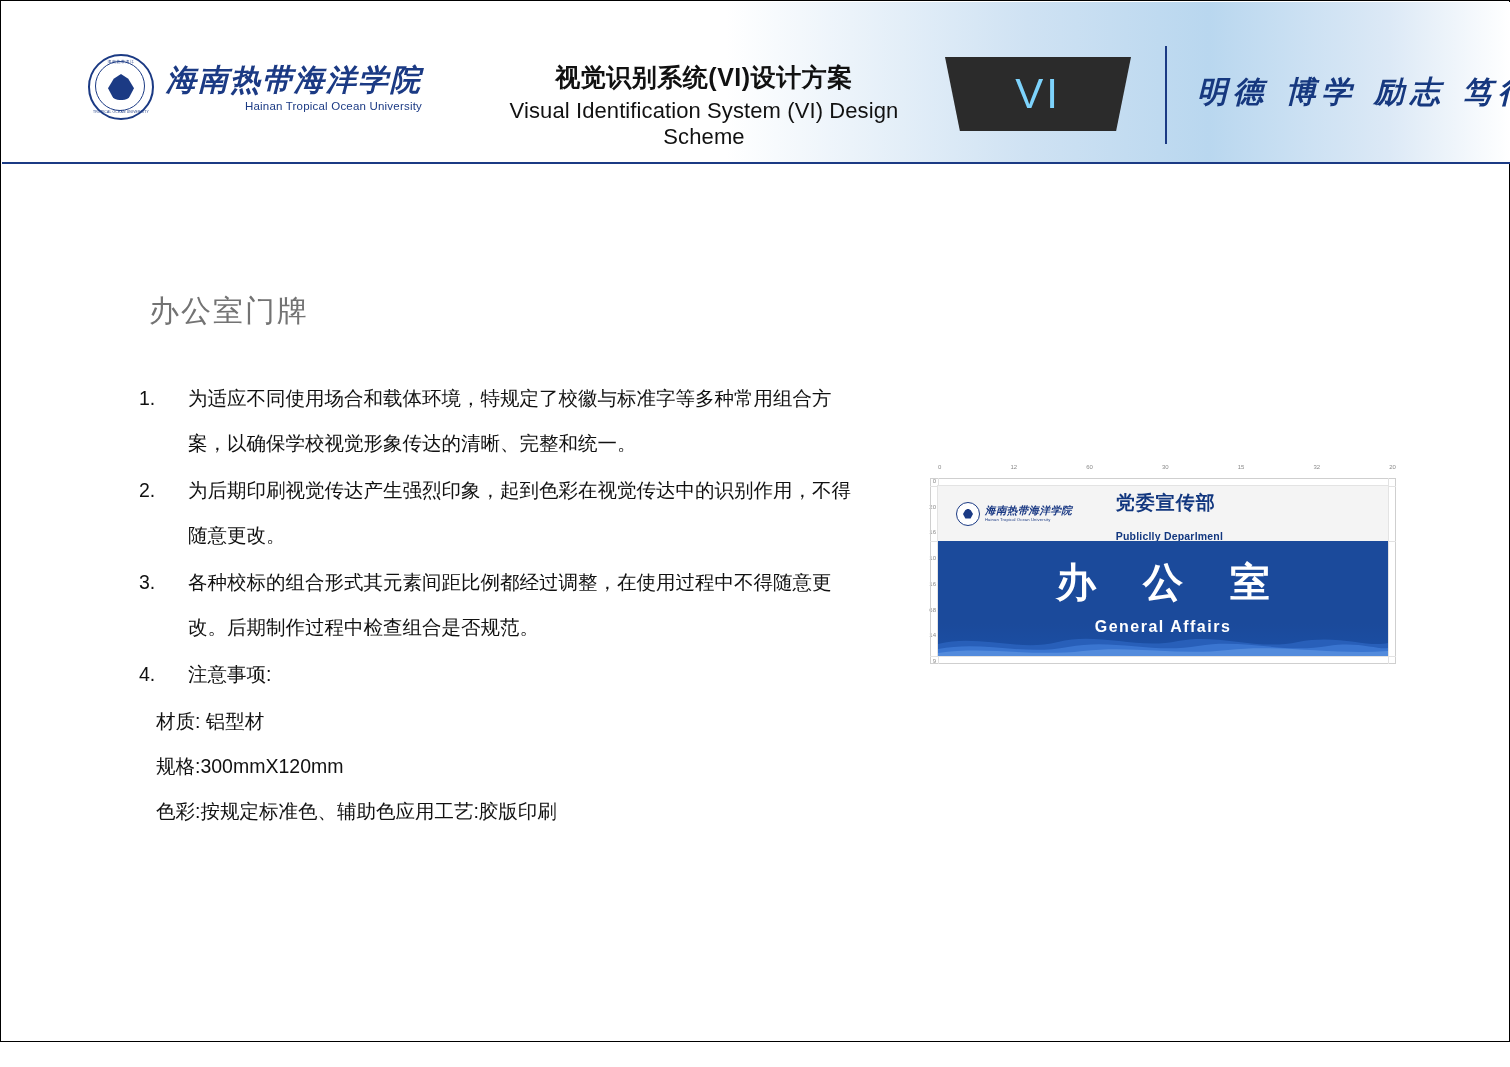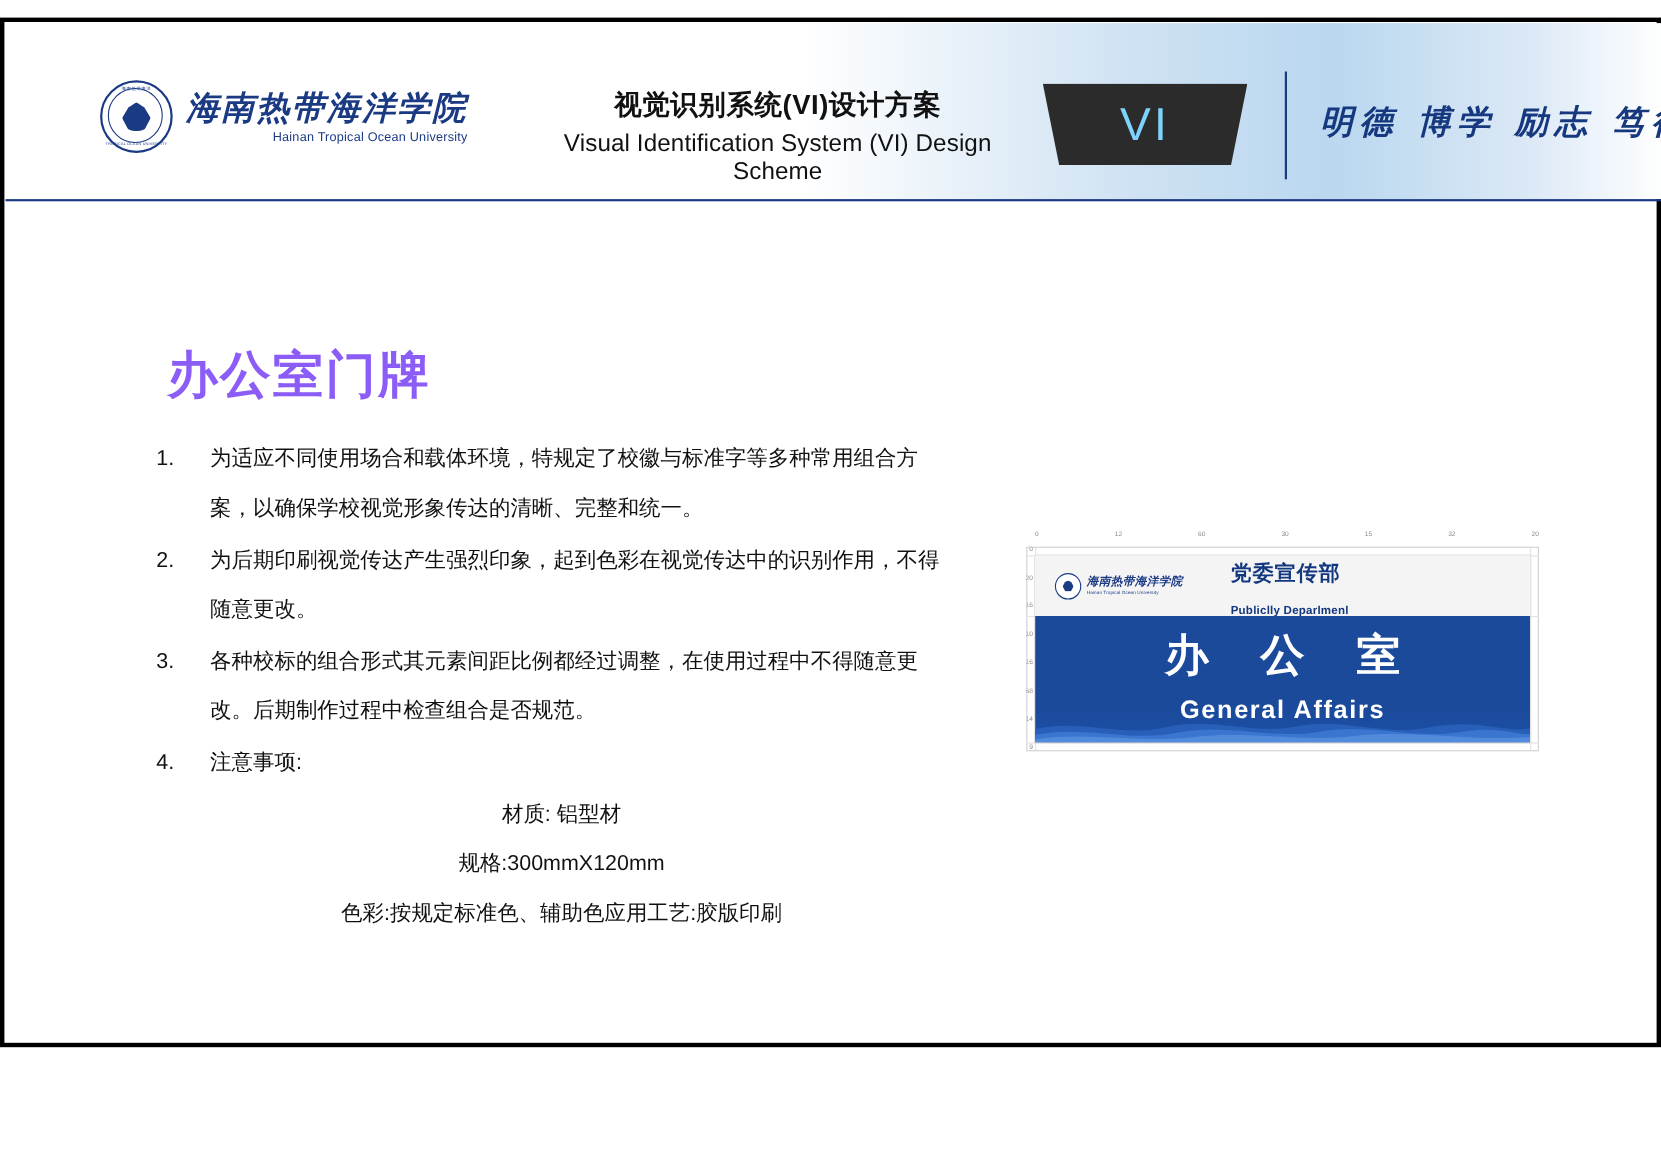--- a/index.html
+++ b/index.html
@@ -9,26 +9,26 @@
   body {
     width: 1510px;
     height: 1067px;
     background: #ffffff;
     font-family: "Liberation Sans", sans-serif;
     overflow: hidden;
     position: relative;
   }
   .page {
     position: absolute;
-    left: 0; top: 16px;
+    left: 0; top: 0;
     width: 1510px;
-    height: 936px;
+    height: 1042px;
     background: #ffffff;
     box-sizing: border-box;
-    border: 4px solid #000000;
+    border: 1px solid #000000;
   }
 
   
   .header {
     position: absolute;
     left: 1px; top: 1px;
     width: 1508px;
     height: 160px;
     background: linear-gradient(to right, #ffffff 0%, #ffffff 48%, #cfe2f3 68%, #b9d7ef 80%, #dce9f6 92%, #ffffff 100%);
     border-bottom: 2px solid #1b3a84;
@@ -177,23 +177,23 @@
     position: absolute;
     left: 0;
     top: 163px;
     width: 1510px;
     height: 902px;
   }
   .section-title {
     position: absolute;
     left: 148px;
     top: 127px;
-    font-size: 46px;
-    font-weight: bold;
-    color: #8b5cf6;
+    font-size: 30px;
+    font-weight: normal;
+    color: #737373;
     letter-spacing: 2px;
   }
   .notes {
     position: absolute;
     left: 138px;
     top: 212px;
     width: 720px;
     color: #111;
     font-size: 19.5px;
     line-height: 45px;
@@ -209,21 +209,20 @@
   .note-text {
     flex: 1;
     margin-left: 32px;
   }
   .sub-list {
     margin-top: 2px;
     padding-left: 17px;
   }
   .sub-item {
     line-height: 45px;
-    text-align: center;
   }
 
   
   .sign-area {
     position: absolute;
     left: 915px;
     top: 300px;
     width: 480px;
     height: 215px;
   }
@@ -363,21 +362,21 @@
   }
   .sign-room-cn {
     font-size: 40px;
     font-weight: bold;
     color: #ffffff;
     letter-spacing: 18px;
     text-indent: 18px;
     line-height: 1;
   }
   .sign-room-en {
-    font-size: 23px;
+    font-size: 16px;
     font-weight: bold;
     color: #ffffff;
     letter-spacing: 1.5px;
     margin-top: 16px;
   }
   .waves {
     position: absolute;
     left: 0;
     bottom: 0;
     width: 100%;

